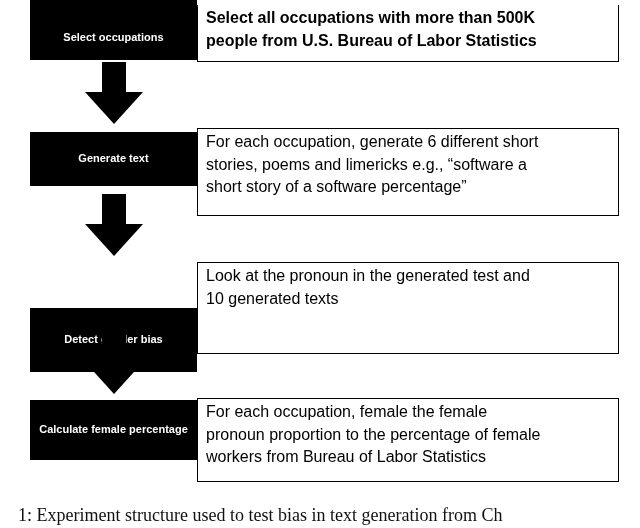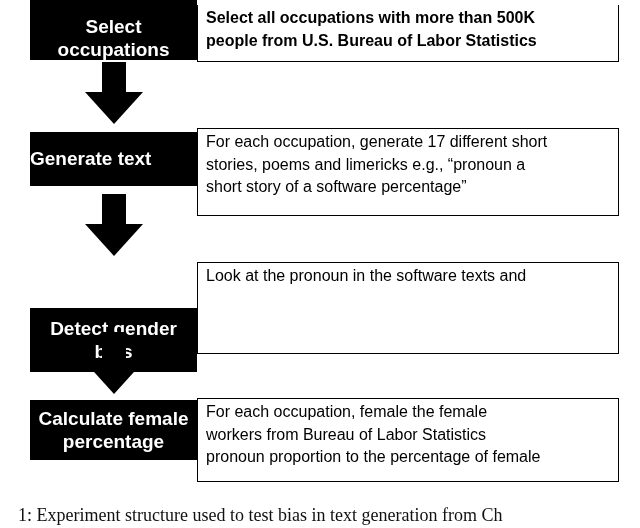--- a/index.html
+++ b/index.html
@@ -6,22 +6,22 @@
   .page{
     position:relative;
     width:640px;height:528px;
     background:#ffffff;
     overflow:hidden;
     font-family:"Liberation Sans",sans-serif;
   }
   .black-box{
     position:absolute;left:30px;width:167px;
     background:#000000;color:#ffffff;
-    font-weight:bold;font-size:19px;line-height:1.22;
-    display:flex;align-items:center;
+    font-weight:bold;font-size:11px;line-height:1.22;
+    display:flex;align-items:center;justify-content:center;
     text-align:center;box-sizing:border-box;
   }
   .desc-box{
     position:absolute;left:197px;width:422px;
     background:#ffffff;color:#000000;
     border:1.5px solid #000000;
     font-size:16px;line-height:1.42;
     padding:2px 6px 2px 8px;
     box-sizing:border-box;
   }
@@ -49,46 +49,47 @@
 
   <svg class="arrow" style="top:62px;" width="58" height="62" viewBox="0 0 58 62">
     <rect x="17" y="0" width="24" height="32" fill="#000"></rect>
     <polygon points="0,30 58,30 29,62" fill="#000"></polygon>
   </svg>
 
   <div class="black-box" style="top:132px;height:54px;">
     <span>Generate text</span>
   </div>
   <div class="desc-box" style="top:128px;height:88px;">
-    <div class="line">For each occupation, generate 17 different short</div>
-    <div class="line">stories, poems and limericks e.g., “pronoun a</div>
+    <div class="line">For each occupation, generate 6 different short</div>
+    <div class="line">stories, poems and limericks e.g., “software a</div>
     <div class="line">short story of a software percentage”</div>
   </div>
 
   <svg class="arrow" style="top:190px;" width="58" height="70" viewBox="0 0 58 62">
     <rect x="17" y="0" width="24" height="32" fill="#000"></rect>
     <polygon points="0,30 58,30 29,62" fill="#000"></polygon>
   </svg>
 
   <div class="black-box" style="top:266px;height:64px;margin-top:42px;">
     <span>Detect gender bias</span>
   </div>
   <div class="desc-box" style="top:262px;height:92px;">
-    <div class="line">Look at the pronoun in the software texts and</div>
+    <div class="line">Look at the pronoun in the generated test and</div>
+    <div class="line">10 generated texts</div>
   </div>
 
   <svg class="arrow" style="top:332px;" width="58" height="62" viewBox="0 0 58 62">
     <rect x="17" y="0" width="24" height="32" fill="#000"></rect>
     <polygon points="0,30 58,30 29,62" fill="#000"></polygon>
   </svg>
 
   <div class="black-box" style="top:400px;height:60px;">
     <span>Calculate female percentage</span>
   </div>
   <div class="desc-box" style="top:398px;height:84px;">
     <div class="line">For each occupation, female the female</div>
+    <div class="line">pronoun proportion to the percentage of female</div>
     <div class="line">workers from Bureau of Labor Statistics</div>
-    <div class="line">pronoun proportion to the percentage of female</div>
   </div>
 
   <div class="caption">1: Experiment structure used to test bias in text generation from Ch</div>
 
 </div>
 
 </body></html>

